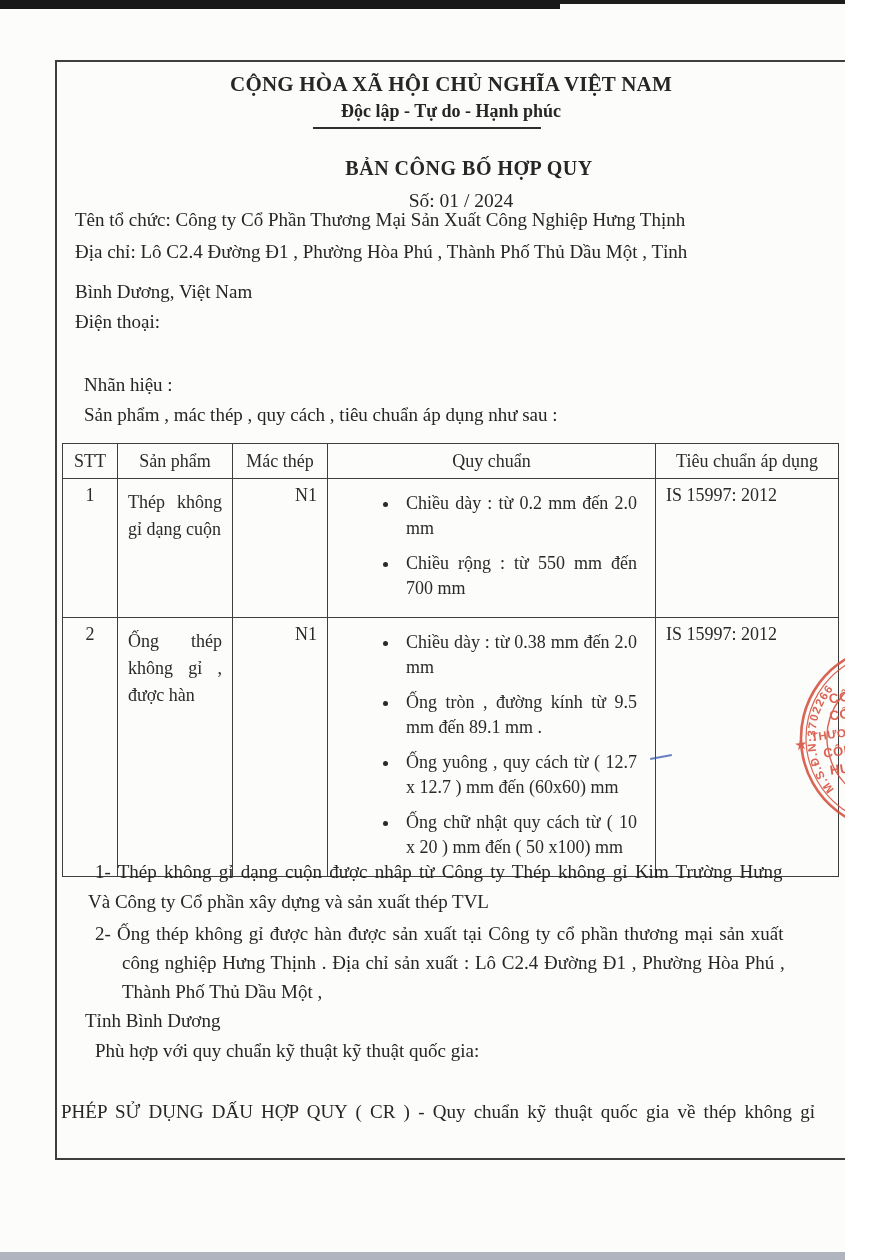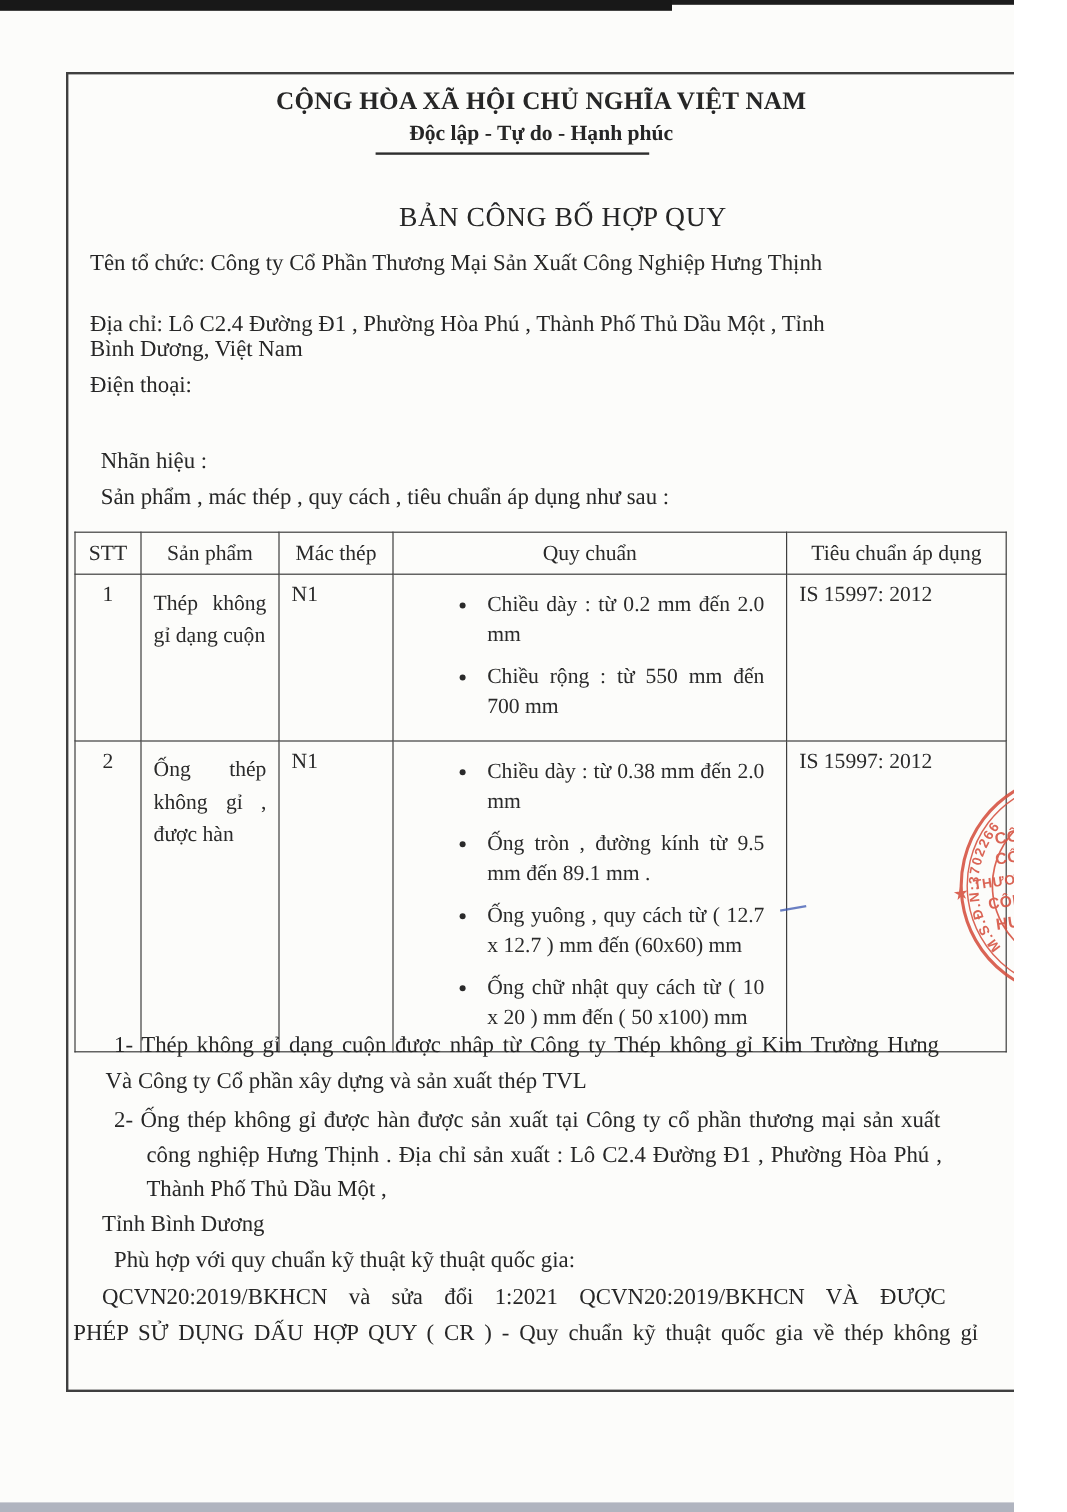--- a/index.html
+++ b/index.html
@@ -19,46 +19,46 @@
     border:2px solid #3f3f3f; background:transparent;
   }
 
   .line { position:absolute; font-size:19px; white-space:nowrap; }
   .centered { left:55px; width:792px; text-align:center; }
   .b { font-weight:bold; }
 
   .republic { top:72px; font-size:21px; font-weight:bold; letter-spacing:0.2px; }
   .motto    { top:101px; font-size:18px; font-weight:bold; }
   .motto-underline { position:absolute; left:313px; top:127px; width:228px; height:2px; background:#2e2e2e; }
-  .doc-title { top:168px; font-size:23px; font-weight:normal; letter-spacing:0.5px; padding-left:18px; }
+  .doc-title { top:157px; font-size:20px; font-weight:bold; letter-spacing:0.5px; padding-left:18px; }
   .doc-number { top:190px; font-size:19.5px; padding-left:10px; }
 
   .org   { left:75px; top:209px; }
-  .addr1 { left:75px; top:260px; }
+  .addr1 { left:75px; top:241px; }
   .addr2 { left:75px; top:281px; }
   .phone { left:75px; top:311px; }
   .product { left:84px; top:344px; }
   .brand { left:84px; top:374px; }
   .intro { left:84px; top:404px; }
 
   table.spec {
     position:absolute; left:62px; top:443px; width:777px;
     border-collapse:collapse; table-layout:fixed;
     font-size:18px; color:#2a2a2a;
   }
   table.spec th, table.spec td {
     border:1.6px solid #3e3e3e; vertical-align:top;
     font-weight:normal; padding:6px 10px;
   }
   table.spec thead th { height:26px; vertical-align:middle; text-align:center; padding:4px 10px; }
   th.h-stt, td.c-stt { text-align:center; padding-left:2px; padding-right:2px; }
   tr.r1 td { height:88px; }
   tr.r2 td { height:222px; }
   td.c-prod div { text-align:justify; line-height:27px; padding-top:4px; }
-  td.c-grade { text-align:left; padding-top:10px; }
+  td.c-grade { text-align:right; padding-top:10px; }
   td.c-stt { padding-top:10px; }
   td.c-std { padding-top:10px; }
   td.c-spec { padding:4px 6px 4px 0; }
   td.c-spec ul { margin:6px 8px 0 0; padding-left:62px; }
   td.c-spec li {
     text-align:justify; line-height:25px; margin-bottom:10px;
     padding-left:6px;
   }
 
   .n1l1 { left:95px;  top:861px; word-spacing:2.5px; }
@@ -88,20 +88,21 @@
   <div class="scan-right"></div>
   <div class="scan-bottom"></div>
 
   <div class="frame"></div>
 
   <div class="line centered republic">CỘNG HÒA XÃ HỘI CHỦ NGHĨA VIỆT NAM</div>
   <div class="line centered motto">Độc lập - Tự do - Hạnh phúc</div>
   <div class="motto-underline"></div>
 
   <div class="line centered doc-title">BẢN CÔNG BỐ HỢP QUY</div>
+  <div class="line centered doc-number">Số: 01 / 2024</div>
 
   <div class="line org">Tên tổ chức: Công ty Cổ Phần Thương Mại Sản Xuất Công Nghiệp Hưng Thịnh</div>
   <div class="line addr1">Địa chỉ: Lô C2.4 Đường Đ1 , Phường Hòa Phú , Thành Phố Thủ Dầu Một , Tỉnh</div>
   <div class="line addr2">Bình Dương, Việt Nam</div>
   <div class="line phone">Điện thoại:</div>
   <div class="line brand">Nhãn hiệu :</div>
   <div class="line intro">Sản phẩm , mác thép , quy cách , tiêu chuẩn áp dụng như sau :</div>
 
   <table class="spec">
     <colgroup>
@@ -154,21 +155,20 @@
     </tbody>
   </table>
 
   <div class="line n1l1">1- Thép không gỉ dạng cuộn được nhâp từ Công ty Thép không gỉ Kim Trường Hưng</div>
   <div class="line n1l2">Và Công ty Cổ phần xây dựng và sản xuất thép TVL</div>
   <div class="line n2l1">2- Ống thép không gỉ được hàn được sản xuất tại Công ty cổ phần thương mại sản xuất</div>
   <div class="line n2l2">công nghiệp Hưng Thịnh . Địa chỉ sản xuất : Lô C2.4 Đường Đ1 , Phường Hòa Phú ,</div>
   <div class="line n2l3">Thành Phố Thủ Dầu Một ,</div>
   <div class="line prov">Tỉnh Bình Dương</div>
   <div class="line conf">Phù hợp với quy chuẩn kỹ thuật kỹ thuật quốc gia:</div>
-  <div class="line reg1">QCVN20:2019/BKHCN và sửa đổi 1:2021 QCVN20:2019/BKHCN VÀ ĐƯỢC</div>
   <div class="line reg2">PHÉP SỬ DỤNG DẤU HỢP QUY ( CR ) - Quy chuẩn kỹ thuật quốc gia về thép không gỉ</div>
 
   <div class="pen-mark"></div>
 
   <svg class="stamp" width="240" height="240" viewBox="0 0 240 240">
     <g transform="rotate(-8 120 120)" opacity="0.88" fill="#d6503f" stroke="none">
       <circle cx="120" cy="120" r="92" fill="none" stroke="#d6503f" stroke-width="2.6"></circle>
       <circle cx="120" cy="120" r="87" fill="none" stroke="#d6503f" stroke-width="1.2"></circle>
       <circle cx="120" cy="120" r="66" fill="none" stroke="#d6503f" stroke-width="1.4"></circle>
       <defs>

